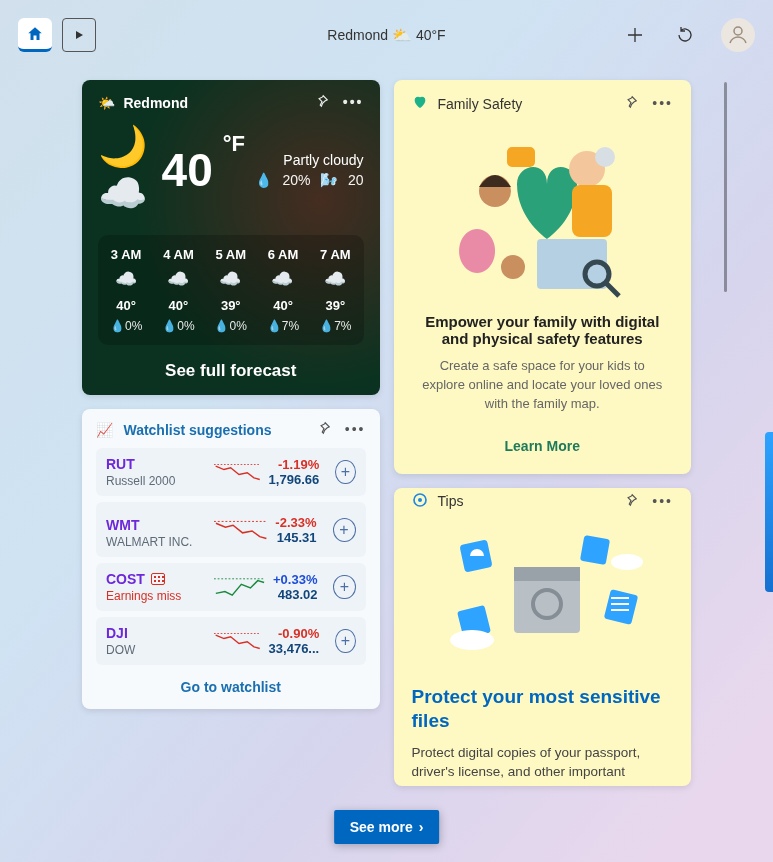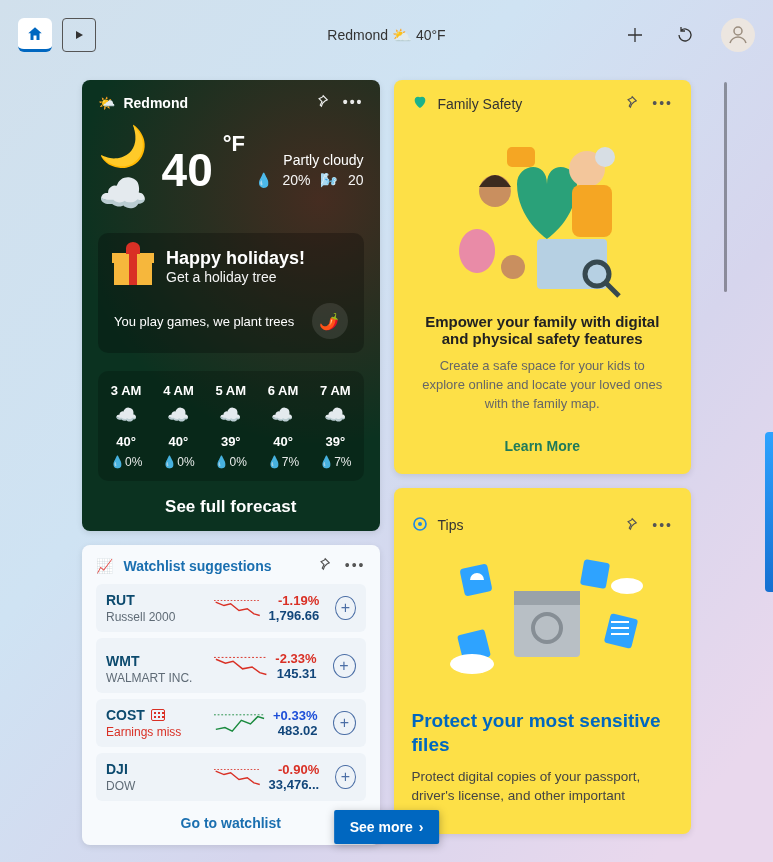--- a/index.html
+++ b/index.html
@@ -9,21 +9,21 @@
   .home-btn svg{width:18px;height:18px}
   .video-btn{width:34px;height:34px;display:flex;align-items:center;justify-content:center;cursor:pointer;border:1.5px solid #555;border-radius:4px}
   .center-location{position:absolute;left:50%;transform:translateX(-50%);display:flex;align-items:center;gap:4px;color:#333;font-size:14px}
   .center-location .wicon{font-size:16px}
   .top-right{margin-left:auto;display:flex;align-items:center;gap:22px}
   .icon-btn{width:28px;height:28px;display:flex;align-items:center;justify-content:center;color:#333;cursor:pointer;font-size:18px}
   .avatar{width:34px;height:34px;border-radius:50%;background:#ece6e0;display:flex;align-items:center;justify-content:center}
   .avatar svg{width:24px;height:24px}
   .panel{position:absolute;top:80px;left:82px;right:82px;bottom:0;display:flex;gap:14px}
   .col{flex:1;display:flex;flex-direction:column;gap:14px;min-width:0}
-  .card{background:#fde047;border-radius:8px;box-shadow:0 2px 6px rgba(0,0,0,.1);overflow:hidden;position:relative}
+  .card{background:#fef9c3;border-radius:8px;box-shadow:0 2px 6px rgba(0,0,0,.1);overflow:hidden;position:relative}
   
   .weather{background:radial-gradient(circle at 80% 120px, rgba(178,34,34,.35), transparent 60%),linear-gradient(#0b3220,#0b3220);color:#fff;padding:14px 16px 14px}
   .weather-head{display:flex;align-items:center;gap:8px;font-size:14px;font-weight:600}
   .w-actions{margin-left:auto;display:flex;gap:14px;opacity:.9}
   .w-big{display:flex;align-items:center;gap:10px;margin-top:12px}
   .w-big .wicon{font-size:40px}
   .temp-big{font-size:46px;font-weight:600}
   .temp-unit{font-size:22px;font-weight:600;align-self:flex-start;margin-top:8px}
   .w-summary{margin-left:auto;text-align:right;font-size:14px}
   .w-summary .row2{opacity:.95;margin-top:4px;display:flex;gap:10px;justify-content:flex-end;align-items:center}
@@ -53,37 +53,37 @@
   .fs-illus{height:190px;display:flex;align-items:center;justify-content:center;margin-top:6px}
   .fs-title{text-align:center;font-weight:600;font-size:15px;color:#222;margin-top:4px;padding:0 8px}
   .fs-sub{text-align:center;font-size:13px;color:#666;margin-top:10px;padding:0 8px;line-height:1.45}
   .fs-link{text-align:center;color:#1f7a5a;font-weight:600;font-size:14px;margin-top:24px;cursor:pointer}
   
   .wl{padding:12px 14px 14px;background:#f7fafd}
   .wl .card-head{color:#1a6fb0}
   .wl-icon{color:#23a559;font-weight:700}
   .rows{margin-top:10px;display:flex;flex-direction:column;gap:6px}
   .wrow{background:#eef3f8;border-radius:6px;padding:8px 10px;display:flex;align-items:center;gap:8px;cursor:pointer}
-  .sym{font-weight:700;color:#0c4a6e;font-size:14px;display:flex;align-items:center;gap:6px}
+  .sym{font-weight:700;color:#6d28d9;font-size:14px;display:flex;align-items:center;gap:6px}
   .earn-icon{display:inline-flex;width:14px;height:12px;border:1.5px solid #d93025;border-radius:2px;position:relative}
   .earn-icon::before,.earn-icon::after{content:"";position:absolute;background:#d93025;width:2px;height:2px}
   .earn-icon::before{left:2px;top:2px;box-shadow:4px 0 #d93025,8px 0 #d93025}
   .earn-icon::after{left:2px;top:6px;box-shadow:4px 0 #d93025,8px 0 #d93025}
   .sub{color:#5f6b76;font-size:12px;margin-top:2px}
   .sub.red{color:#d93025}
   .spark{width:56px;height:26px}
   .nums{margin-left:auto;text-align:right;font-size:13px}
   .pct{font-weight:600}
   .pct.down{color:#d93025}
   .pct.up{color:#1d4ed8}
   .price{color:#12467a;font-weight:600}
   .addc{width:24px;height:24px;border:1.5px solid #4c6fa6;border-radius:50%;display:flex;align-items:center;justify-content:center;color:#4c6fa6;font-size:16px;margin-left:8px;cursor:pointer}
   .gowl{text-align:center;color:#1a6fb0;font-weight:600;font-size:14px;margin-top:14px;cursor:pointer}
   
-  .tips{padding:28px 18px}
+  .tips{padding:4px 18px}
   .tips-icon{color:#1e88e5}
   .tips-illus{height:160px;display:flex;align-items:center;justify-content:center;margin-top:6px}
   .tips-title{color:#0067c0;font-size:19px;font-weight:600;margin-top:8px;line-height:1.3}
   .tips-sub{font-size:13.5px;color:#444;margin-top:10px;line-height:1.4}
   
   .see-more{position:absolute;left:50%;transform:translateX(-50%);bottom:18px;background:#0067c0;color:#fff;padding:9px 16px;border-radius:2px;font-size:14px;font-weight:600;display:flex;align-items:center;gap:6px;cursor:pointer;box-shadow:0 2px 8px rgba(0,0,0,.25)}
   .scrollbar{position:absolute;top:82px;right:46px;width:3px;height:210px;background:rgba(0,0,0,.35);border-radius:3px}
   .edge-accent{position:absolute;right:0;top:432px;width:8px;height:160px;background:linear-gradient(#2ea3ff,#1570d1);border-radius:4px 0 0 4px}
 </style>
 </head>
@@ -146,38 +146,20 @@
         <span class="temp-big">40</span>
         <span class="temp-unit">°F</span>
         <div class="w-summary">
           <div>Partly cloudy</div>
           <div class="row2">
             <span>💧</span>
               <span>20%</span>
             <span>🌬️</span>
               <span>20</span>
           </div>
-        </div>
-      </div>
-      <div class="holiday">
-        <div class="holiday-top">
-          <div class="gift">
-            <div class="gift-box"></div>
-              <div class="gift-lid"></div>
-              <div class="gift-rv"></div>
-              <div class="gift-bow"></div>
-          </div>
-          <div>
-            <div class="holiday-title">Happy holidays!</div>
-            <div class="holiday-sub">Get a holiday tree</div>
-          </div>
-        </div>
-        <div class="holiday-bottom">
-          <div style="font-size:13px">You play games, we plant trees</div>
-          <div class="chili">🌶️</div>
         </div>
       </div>
       <div class="forecast">
         <div class="fcol">
             <div class="ftime">3 AM</div>
             <div class="ficon">☁️</div>
             <div class="ftemp">40°</div>
             <div class="fprec">💧<span>0%</span></div>
           </div>
         <div class="fcol">

